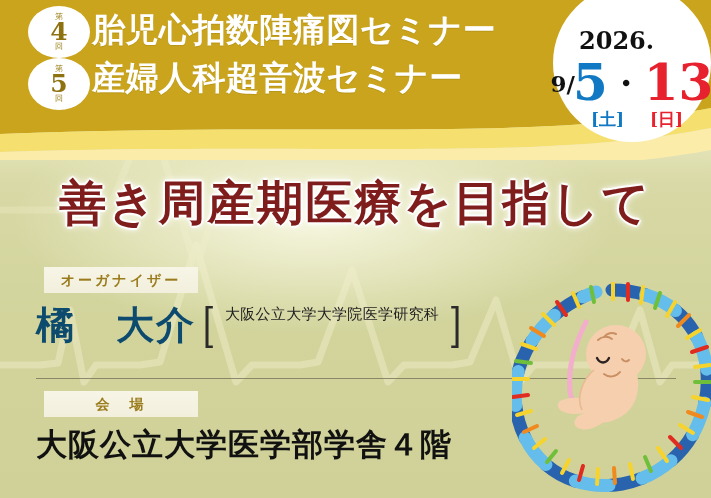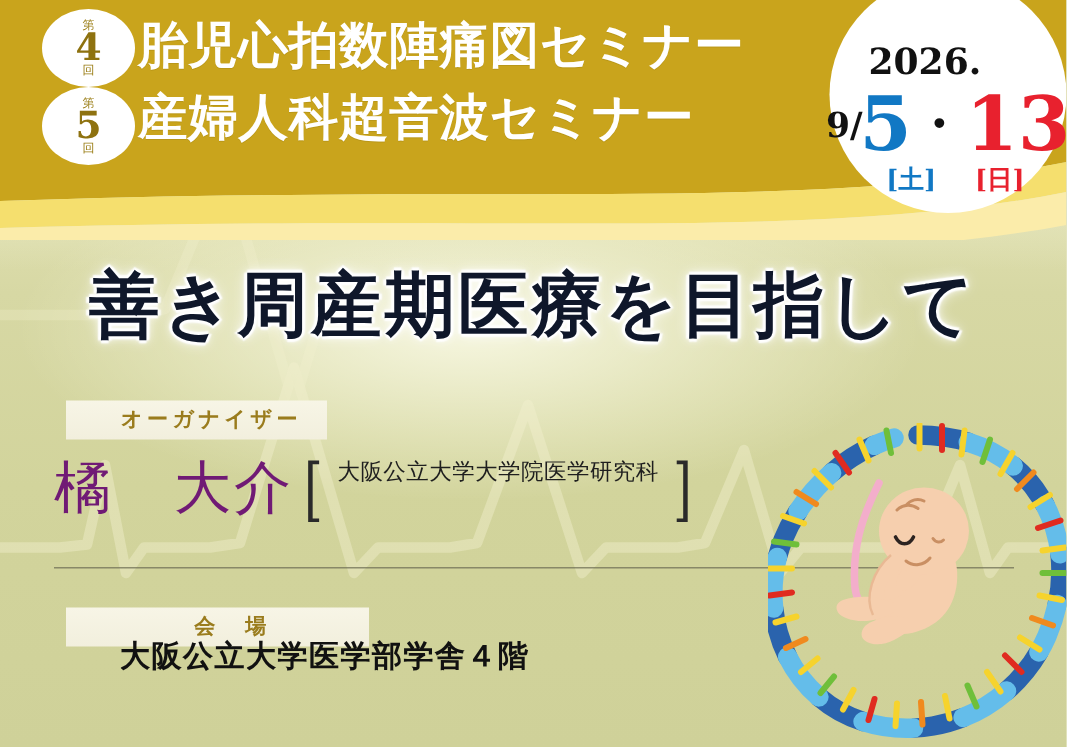--- a/index.html
+++ b/index.html
@@ -88,42 +88,41 @@
     font-family:"DejaVu Serif","Liberation Serif",serif;font-weight:bold;
     font-size:17px;padding-left:10px;box-sizing:border-box;
   }
   .dd-sat{color:#1178c4;}
   .dd-sun{color:#e8212e;}
 
   
   .headline{
     position:absolute;left:0;top:172px;width:711px;text-align:center;
     font-family:"DejaVu Serif","Liberation Serif",serif;font-weight:bold;
-    font-size:47px;color:#0f172a;letter-spacing:2px;white-space:nowrap;
+    font-size:47px;color:#7f1d1d;letter-spacing:2px;white-space:nowrap;
     text-shadow:
        0 0 3px #fff, 0 0 3px #fff, 0 0 6px #fff, 0 0 10px #fff,
        2px 0 1px #fff, -2px 0 1px #fff, 0 2px 1px #fff, 0 -2px 1px #fff;
   }
 
   
   .tagbox{
     position:absolute;height:26px;line-height:26px;text-align:center;
     background:linear-gradient(180deg,#f7f5e6 0%,#f2efdd 100%);
     color:#9a7c1d;font-weight:bold;font-size:14px;letter-spacing:3px;
     font-family:"DejaVu Sans","Liberation Sans",sans-serif;
-    padding-left:20px;
   }
   .tag-org{left:44px;top:267px;width:154px;}
-  .tag-venue{left:44px;top:405px;width:182px;}
+  .tag-venue{left:44px;top:391px;width:154px;}
 
   
   .org-name{
     position:absolute;left:36px;top:300px;
-    font-family:"DejaVu Serif","Liberation Serif",serif;font-weight:normal;
-    font-size:38px;color:#701a75;letter-spacing:2px;white-space:nowrap;
+    font-family:"DejaVu Serif","Liberation Serif",serif;font-weight:bold;
+    font-size:38px;color:#0c4a6e;letter-spacing:2px;white-space:nowrap;
   }
   .org-aff{
     position:absolute;left:200px;top:305px;
     display:flex;align-items:stretch;gap:7px;
   }
   .brk{
     font-family:"DejaVu Serif","Liberation Serif",serif;
     font-size:46px;color:#2a2a2a;line-height:.95;font-weight:300;
     transform:scaleX(.7);
   }
@@ -136,21 +135,21 @@
   
   .divider{
     position:absolute;left:36px;top:378px;width:640px;height:1px;
     background:#6f6f55;opacity:.75;
   }
 
   
   .venue-text{
     position:absolute;left:36px;top:424px;
     font-family:"DejaVu Sans","Liberation Sans",sans-serif;font-weight:bold;
-    font-size:20px;color:#111;letter-spacing:1px;white-space:nowrap;margin-left:44px;
+    font-size:31px;color:#111;letter-spacing:1px;white-space:nowrap;
   }
 
   
   .art{position:absolute;left:512px;top:282px;width:200px;height:216px;}
 </style>
 </head>
 <body>
 
 <div id="poster">
 

